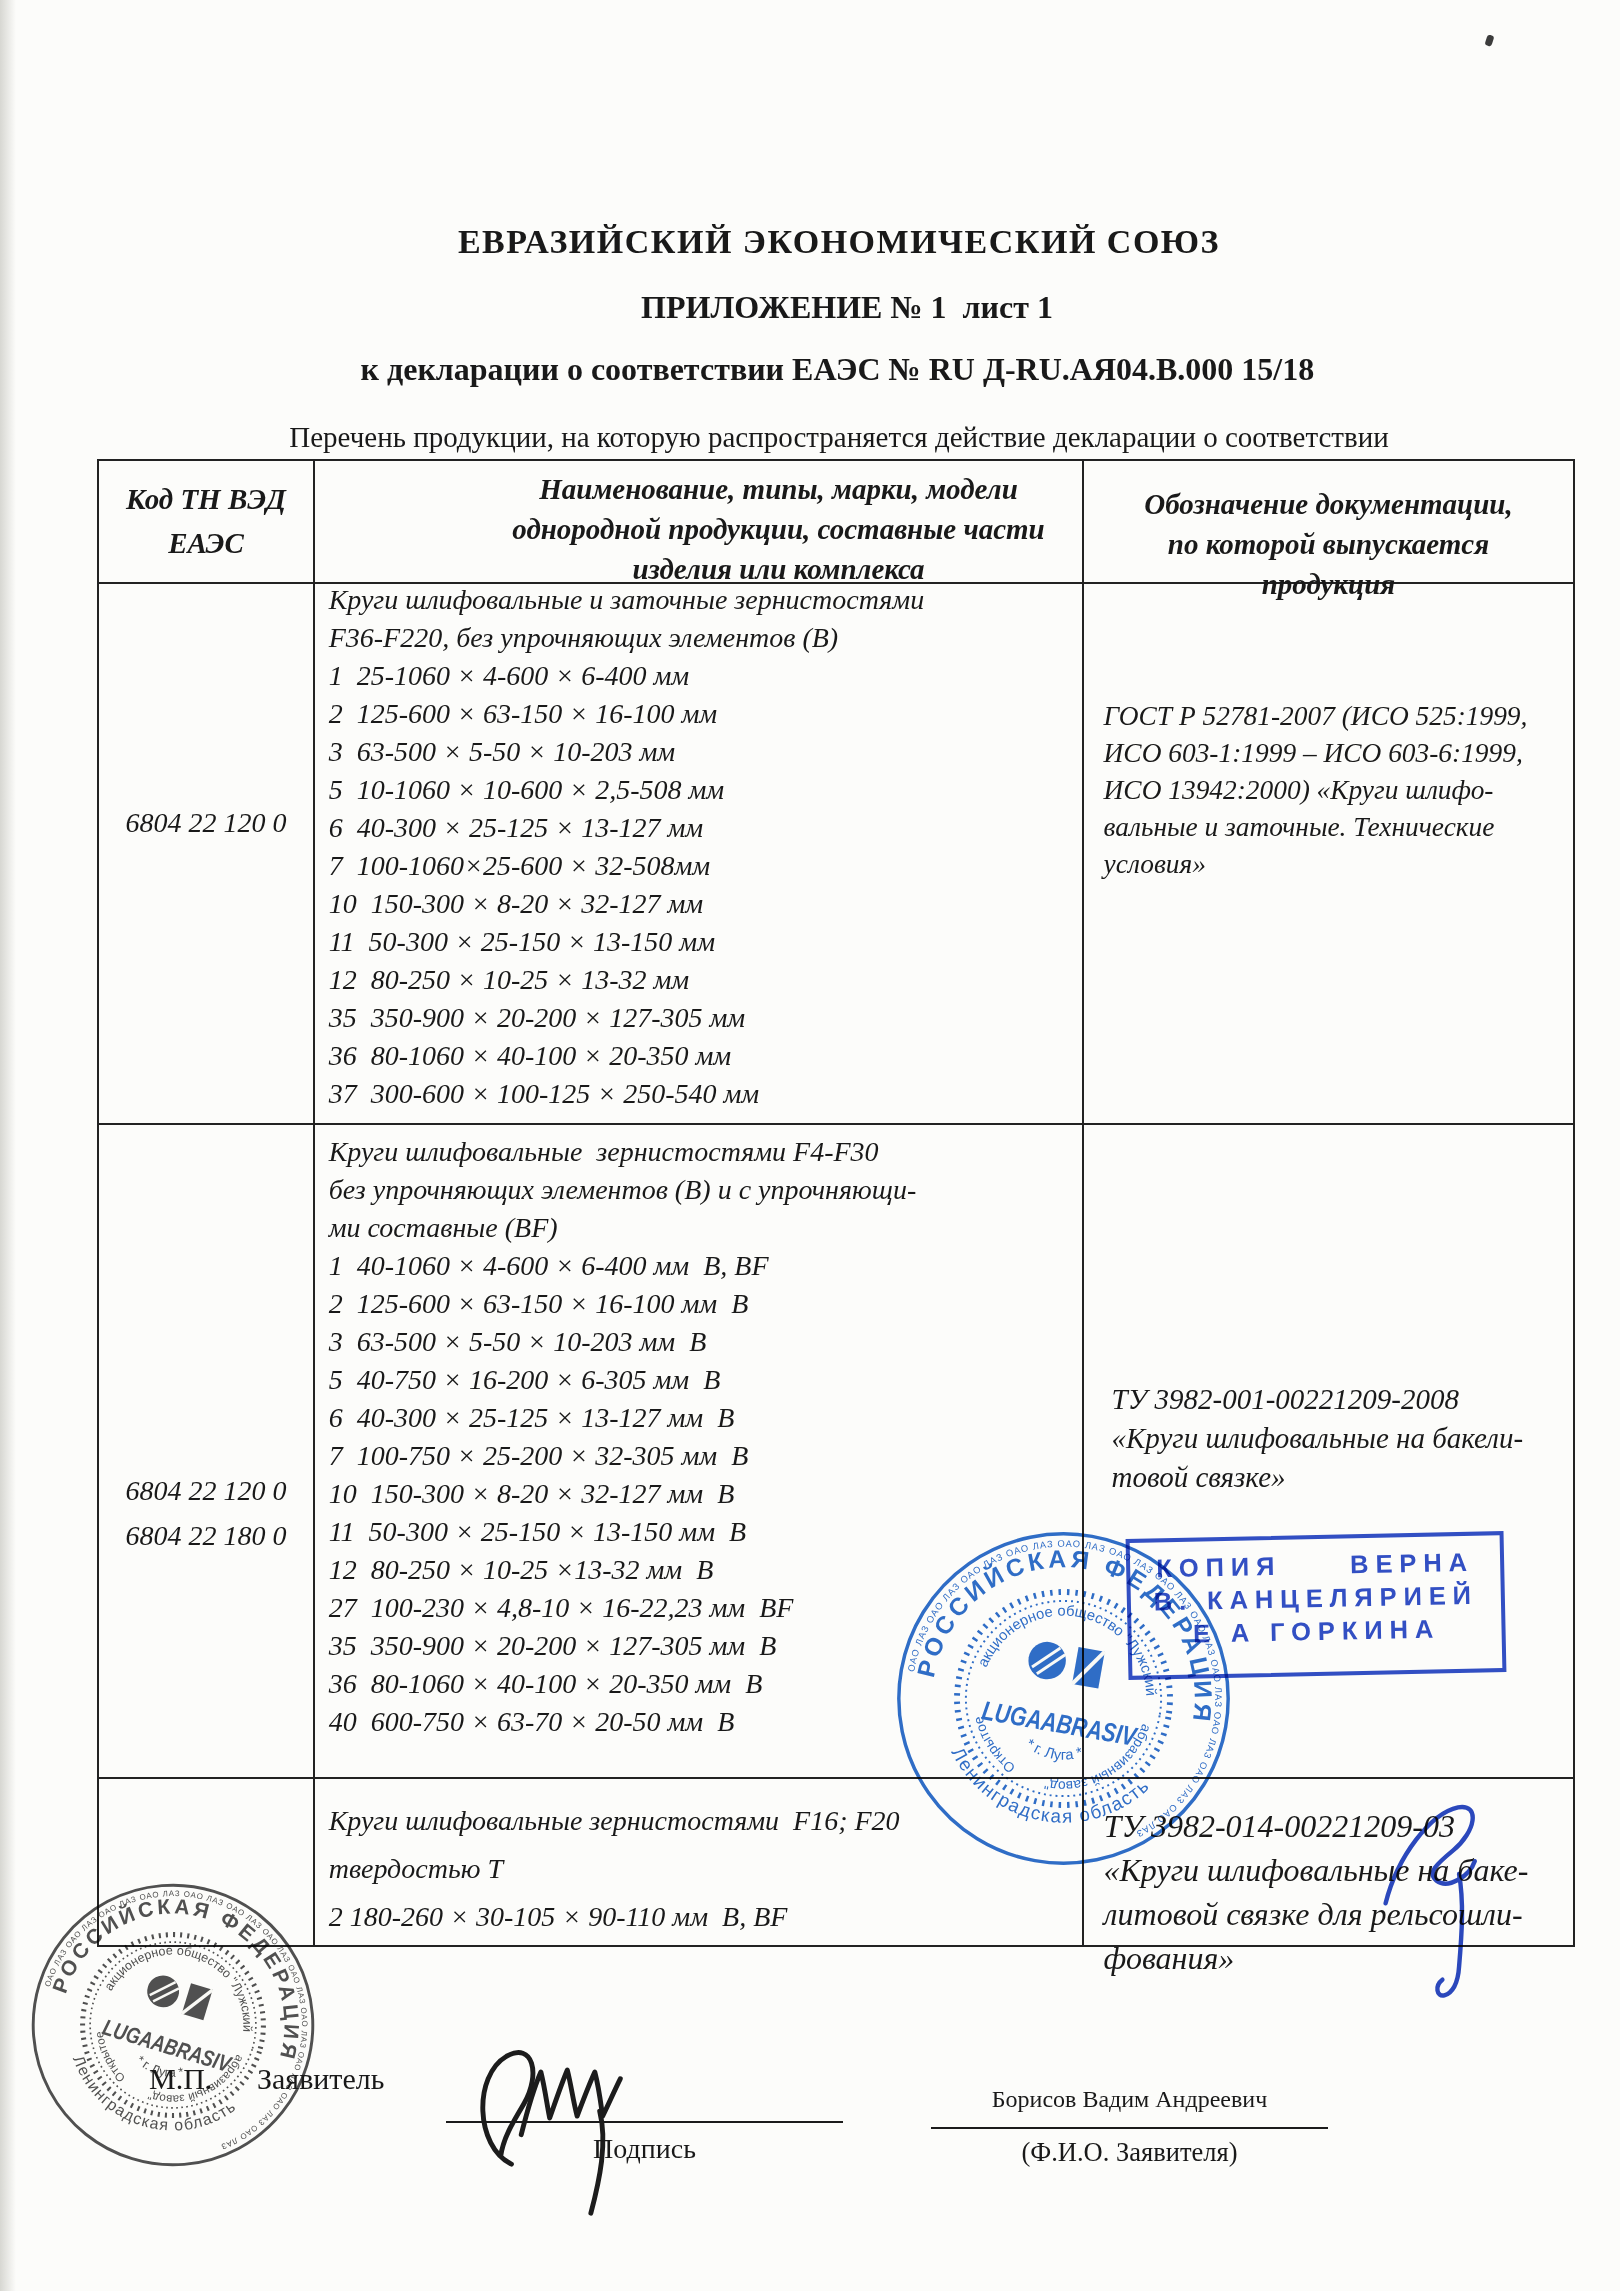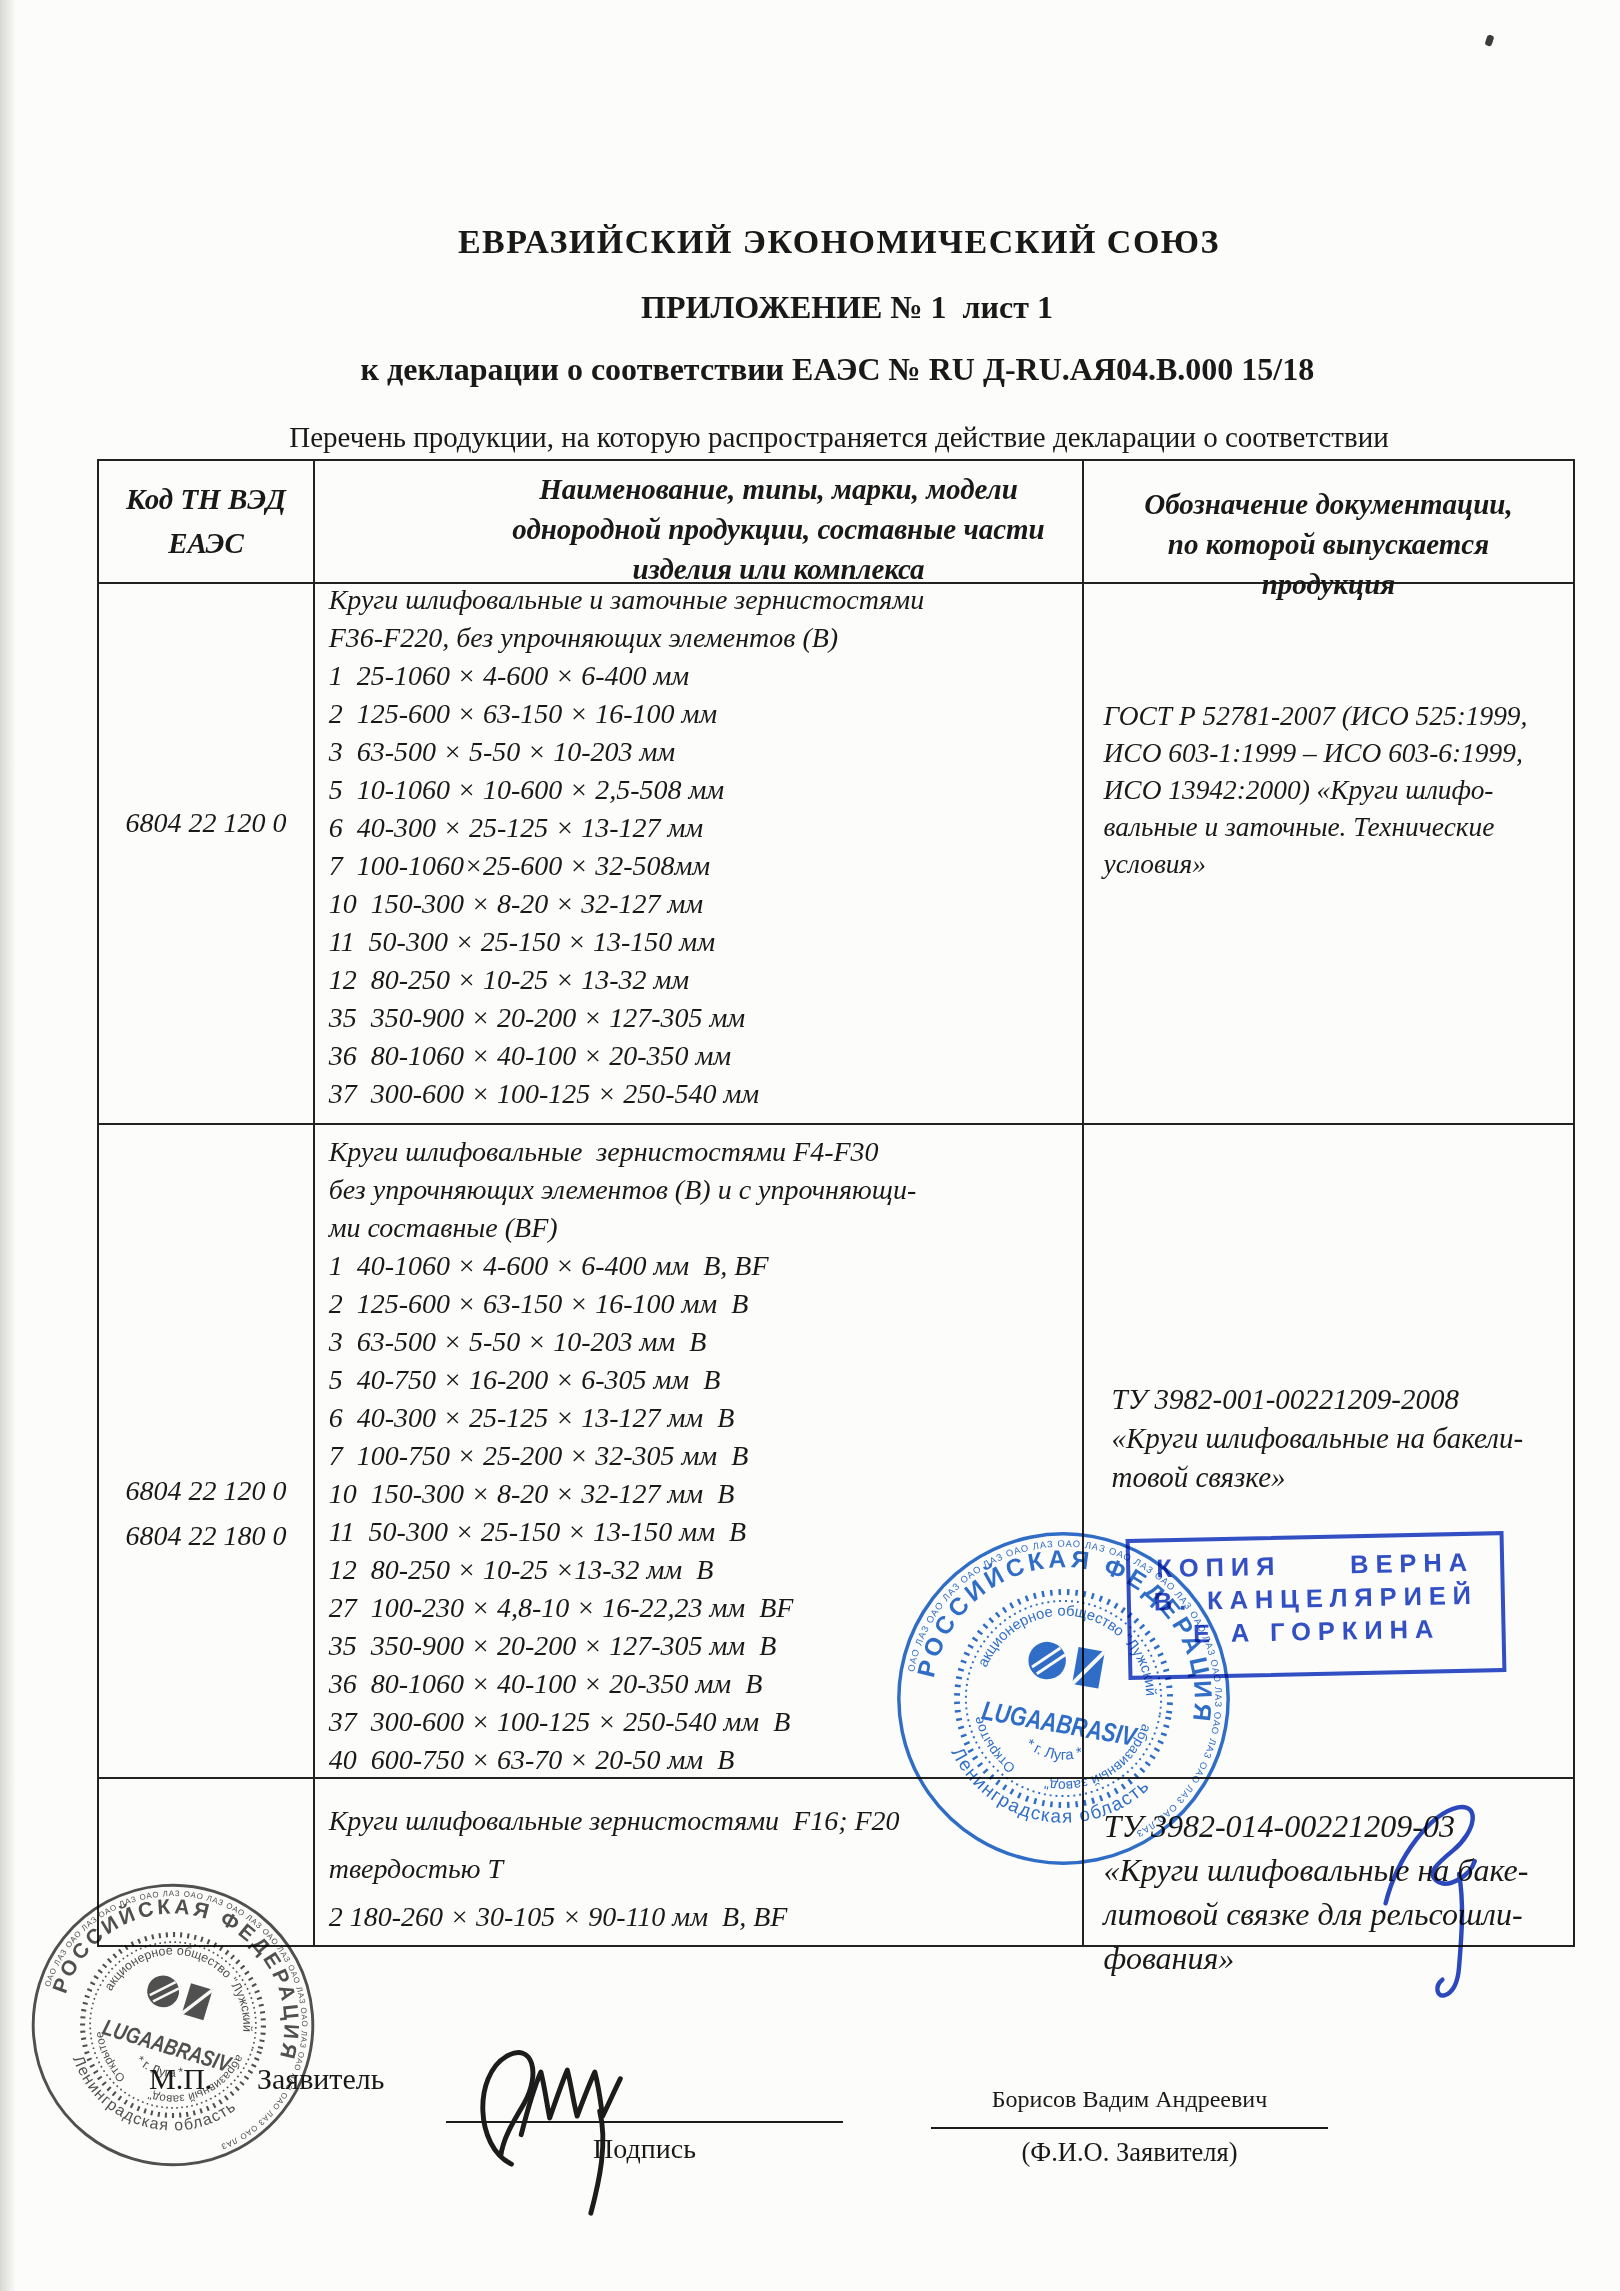--- a/index.html
+++ b/index.html
@@ -146,21 +146,20 @@
         <div class="cell-line">3  63-500 × 5-50 × 10-203 мм  В</div>
         <div class="cell-line">5  40-750 × 16-200 × 6-305 мм  В</div>
         <div class="cell-line">6  40-300 × 25-125 × 13-127 мм  В</div>
         <div class="cell-line">7  100-750 × 25-200 × 32-305 мм  В</div>
         <div class="cell-line">10  150-300 × 8-20 × 32-127 мм  В</div>
         <div class="cell-line">11  50-300 × 25-150 × 13-150 мм  В</div>
         <div class="cell-line">12  80-250 × 10-25 ×13-32 мм  В</div>
         <div class="cell-line">27  100-230 × 4,8-10 × 16-22,23 мм  BF</div>
         <div class="cell-line">35  350-900 × 20-200 × 127-305 мм  В</div>
         <div class="cell-line">36  80-1060 × 40-100 × 20-350 мм  В</div>
-        <div class="cell-line">37  300-600 × 100-125 × 250-540 мм  В</div>
         <div class="cell-line">40  600-750 × 63-70 × 20-50 мм  В</div>
       </div>
     <div class="cell r2c3">
         <div class="cell-line">ТУ 3982-001-00221209-2008</div>
         <div class="cell-line">«Круги шлифовальные на бакели-</div>
         <div class="cell-line">товой связке»</div>
       </div>
 
     <div class="cell r3c2">
         <div class="cell-line">Круги шлифовальные зернистостями  F16; F20</div>

